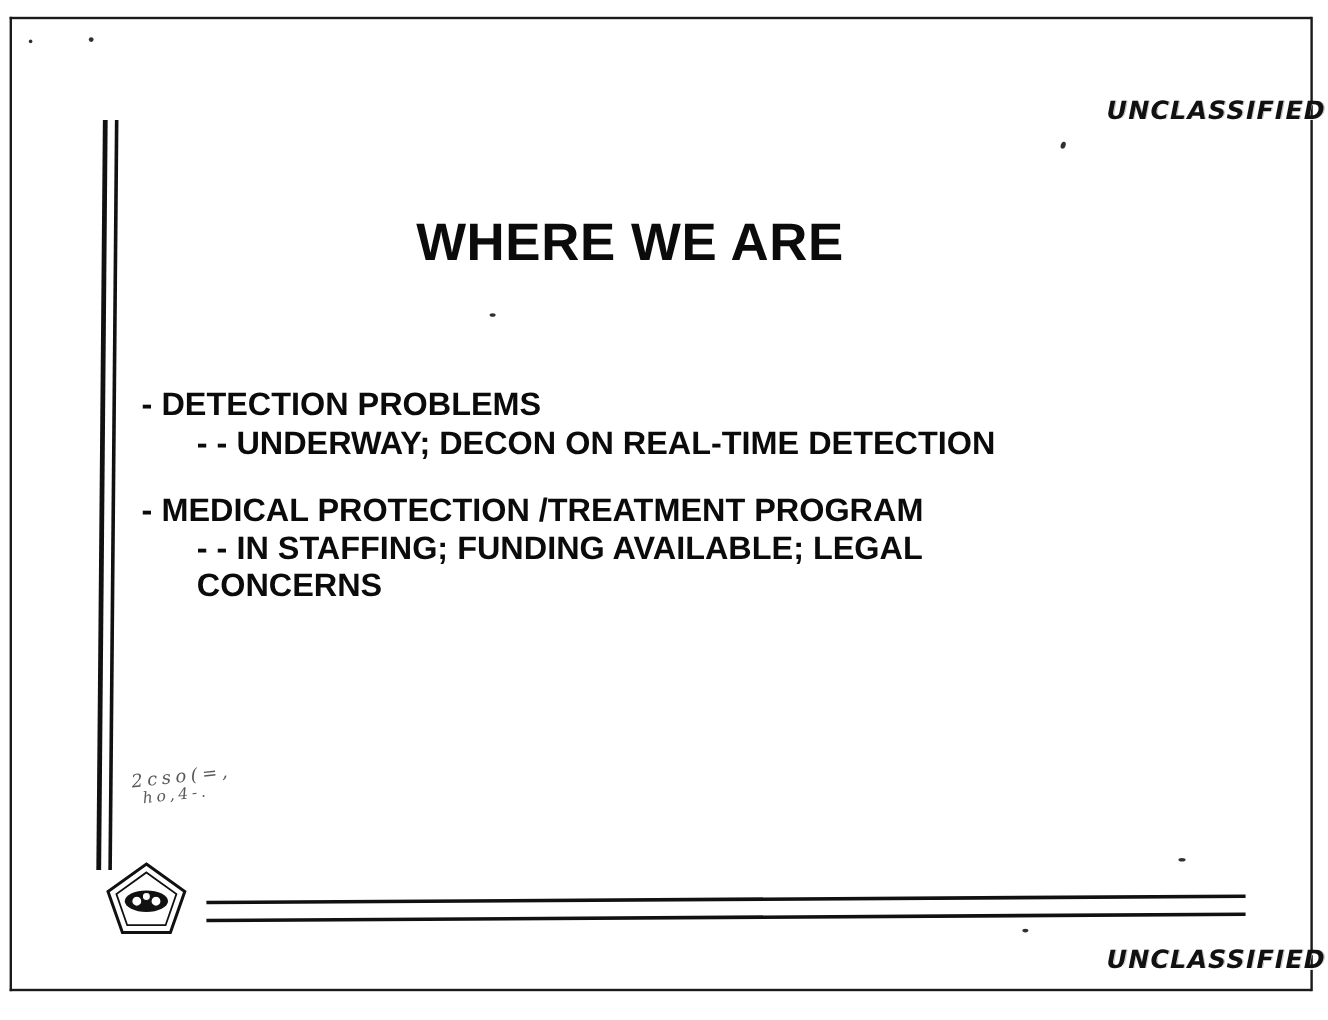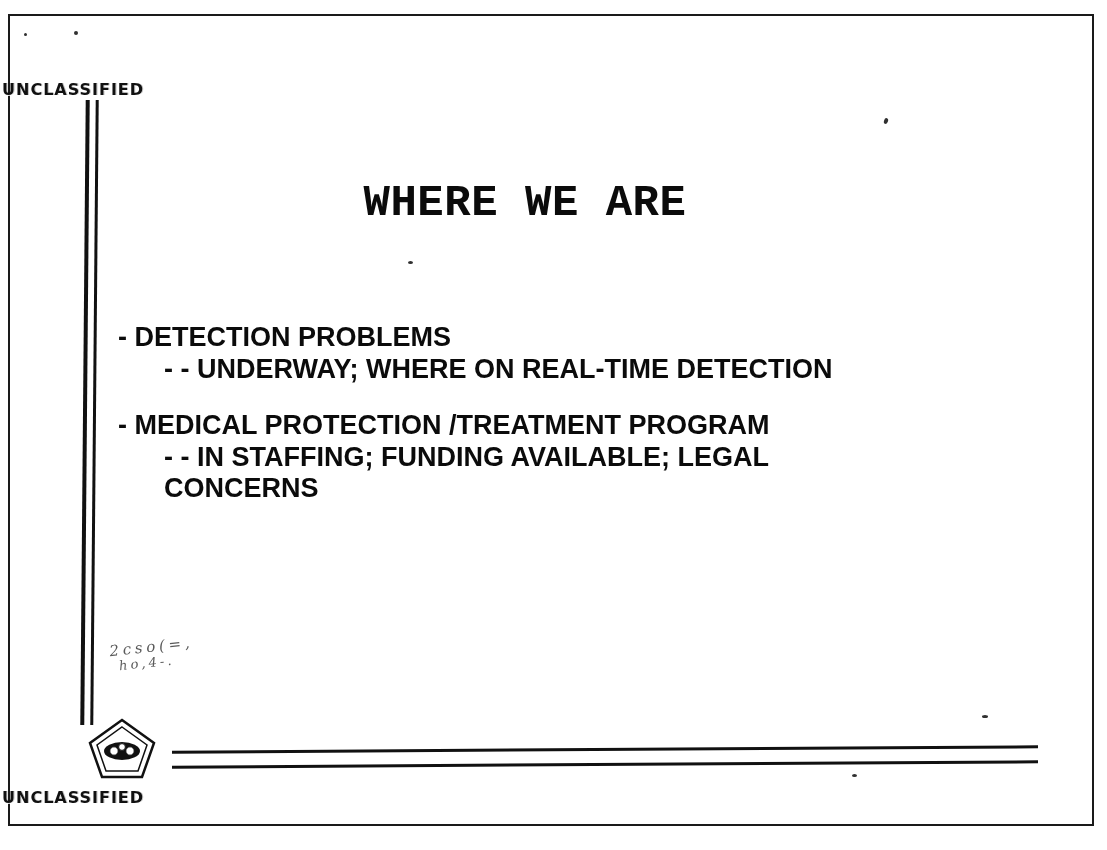--- a/index.html
+++ b/index.html
@@ -59,28 +59,29 @@
   .speck-b { left: 74px; top: 31px; width: 4px; height: 4px; }
   .speck-c { left: 884px; top: 118px; width: 4px; height: 6px; transform: rotate(18deg); }
   .speck-d { left: 982px; top: 715px; width: 6px; height: 3px; }
   .speck-e { left: 852px; top: 774px; width: 5px; height: 3px; }
   .speck-f { left: 408px; top: 261px; width: 5px; height: 3px; }
 
   
   .classification {
     position: absolute;
     width: 100%;
-    text-align: left;
+    text-align: right;
     font-family: "DejaVu Sans", sans-serif;
     font-weight: bold;
     letter-spacing: 1px;
     color: #111111;
-    font-size: 16px;
+    font-size: 21px;
     
     text-shadow: 0 1px 0 rgba(255,255,255,0.85), 1px 0 0 rgba(0,0,0,0.25);
+    font-style: italic;
   }
   .classification .stamp {
     display: inline-block;
     position: relative;
     padding: 0 2px;
     background:
       repeating-linear-gradient(
         to bottom,
         rgba(255,255,255,0) 0px,
         rgba(255,255,255,0) 4px,
@@ -141,21 +142,21 @@
     height: 62px;
   }
 
   
   .slide-title {
     position: absolute;
     left: 0;
     top: 178px;
     width: 1050px;
     text-align: center;
-    font-family: Liberation Mono, monospace;
+    font-family: Liberation Sans, sans-serif;
     font-weight: bold;
     font-size: 44px;
     letter-spacing: 0.5px;
     color: #0b0b0b;
   }
 
   
   .bullets {
     position: absolute;
     left: 118px;
@@ -226,21 +227,21 @@
 
   <div class="frame-line-outer"></div>
   <div class="frame-line-inner"></div>
 
   <div class="slide-title">WHERE WE ARE</div>
 
   <div class="bullets">
 
     <div class="bullet-group">
       <div class="bullet-l1">- DETECTION PROBLEMS</div>
-      <div class="bullet-l2">- - UNDERWAY; WHERE ON REAL-TIME DETECTION</div>
+      <div class="bullet-l2">- - UNDERWAY; DECON ON REAL-TIME DETECTION</div>
     </div>
 
     <div class="bullet-group">
     </div>
 
     <div class="bullet-group">
       <div class="bullet-l1">- MEDICAL PROTECTION /TREATMENT PROGRAM</div>
       <div class="bullet-l2">- - IN STAFFING; FUNDING AVAILABLE; LEGAL</div>
       <div class="bullet-l2 cont" style="">CONCERNS</div>
     </div>

